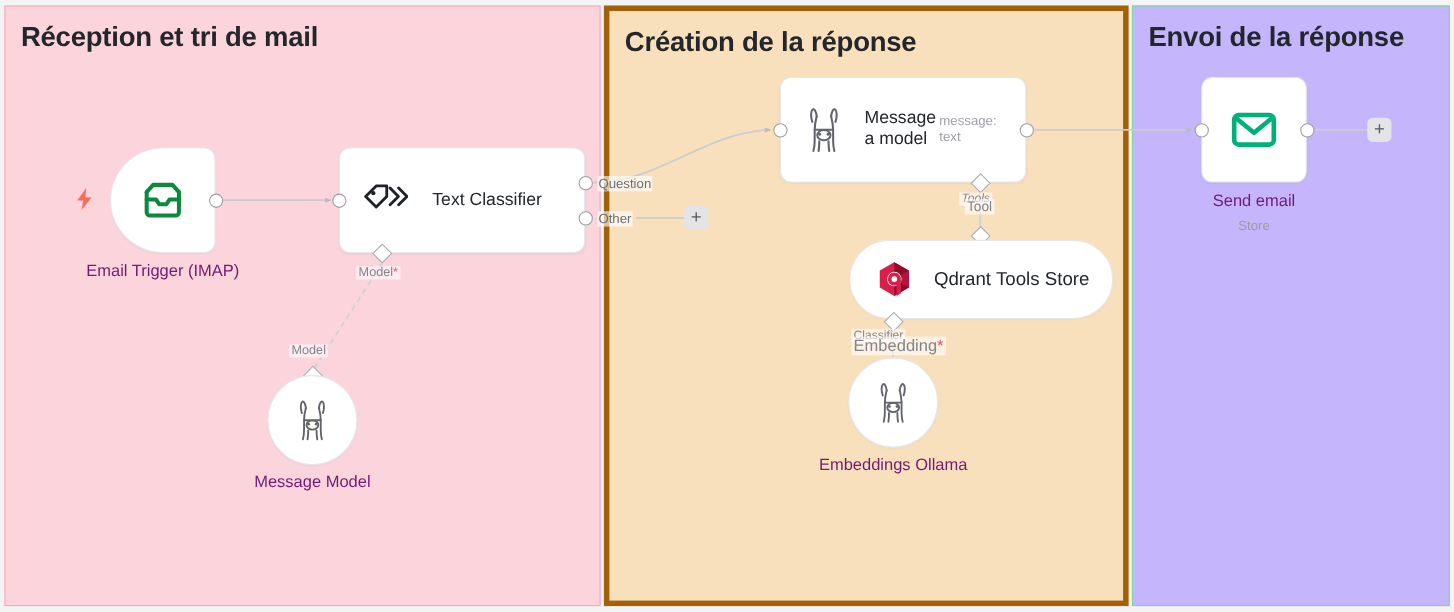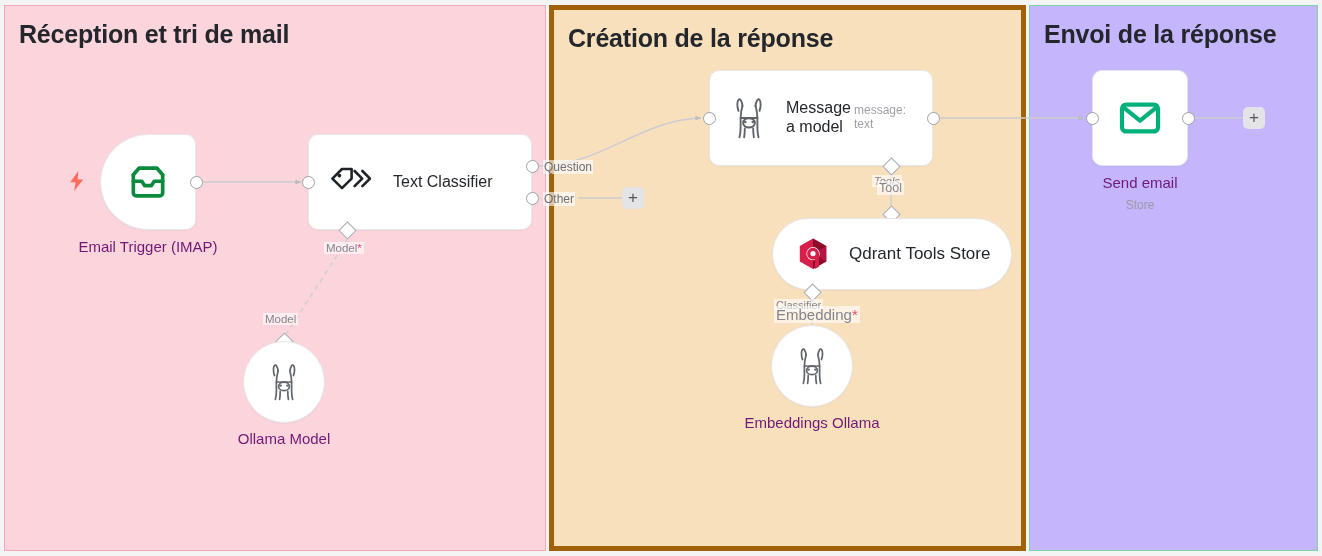--- a/index.html
+++ b/index.html
@@ -288,21 +288,21 @@
         <path d="M23.0,8.0 C24.0,12.0 24.6,16.2 24.6,19.6 L24.6,28.0 C24.6,31.4 25.0,34.0 25.6,36.4"></path>
         <path d="M9.4,19.0 L24.6,19.0"></path>
         <path d="M13.2,28.4 C13.2,31.4 13.0,34.2 12.6,36.4"></path>
         <path d="M20.8,28.4 C20.8,31.4 21.0,34.2 21.4,36.4"></path>
         <ellipse cx="17" cy="23.4" rx="5.4" ry="4.2"></ellipse>
         <circle cx="13.6" cy="22.6" r="1.2" fill="#62646b" stroke="none"></circle>
         <circle cx="20.4" cy="22.6" r="1.2" fill="#62646b" stroke="none"></circle>
       </svg>
     </span>
   </div>
-  <div class="node-label" style="left:184px; top:430px; width:200px;">Ollama Model</div>
+  <div class="node-label" style="left:184px; top:430px; width:200px;">Message Model</div>
 
   <div class="node node-rect" style="left:709px; top:70px; width:224px; height:96px;">
     <span class="node-icon" style="margin-left:20px;">
       <svg width="38" height="42" viewBox="0 0 34 38" fill="none" stroke="#62646b" stroke-width="1.7" stroke-linejoin="round" stroke-linecap="round">
         <path d="M7.5,12.5 C6.0,8.5 6.2,3.8 7.6,2.4 C9.0,1.0 10.6,4.0 11.2,8.2"></path>
         <path d="M26.5,12.5 C28.0,8.5 27.8,3.8 26.4,2.4 C25.0,1.0 23.4,4.0 22.8,8.2"></path>
         <path d="M11.0,8.0 C10.0,12.0 9.4,16.2 9.4,19.6 L9.4,28.0 C9.4,31.4 9.0,34.0 8.4,36.4"></path>
         <path d="M23.0,8.0 C24.0,12.0 24.6,16.2 24.6,19.6 L24.6,28.0 C24.6,31.4 25.0,34.0 25.6,36.4"></path>
         <path d="M9.4,19.0 L24.6,19.0"></path>
         <path d="M13.2,28.4 C13.2,31.4 13.0,34.2 12.6,36.4"></path>

